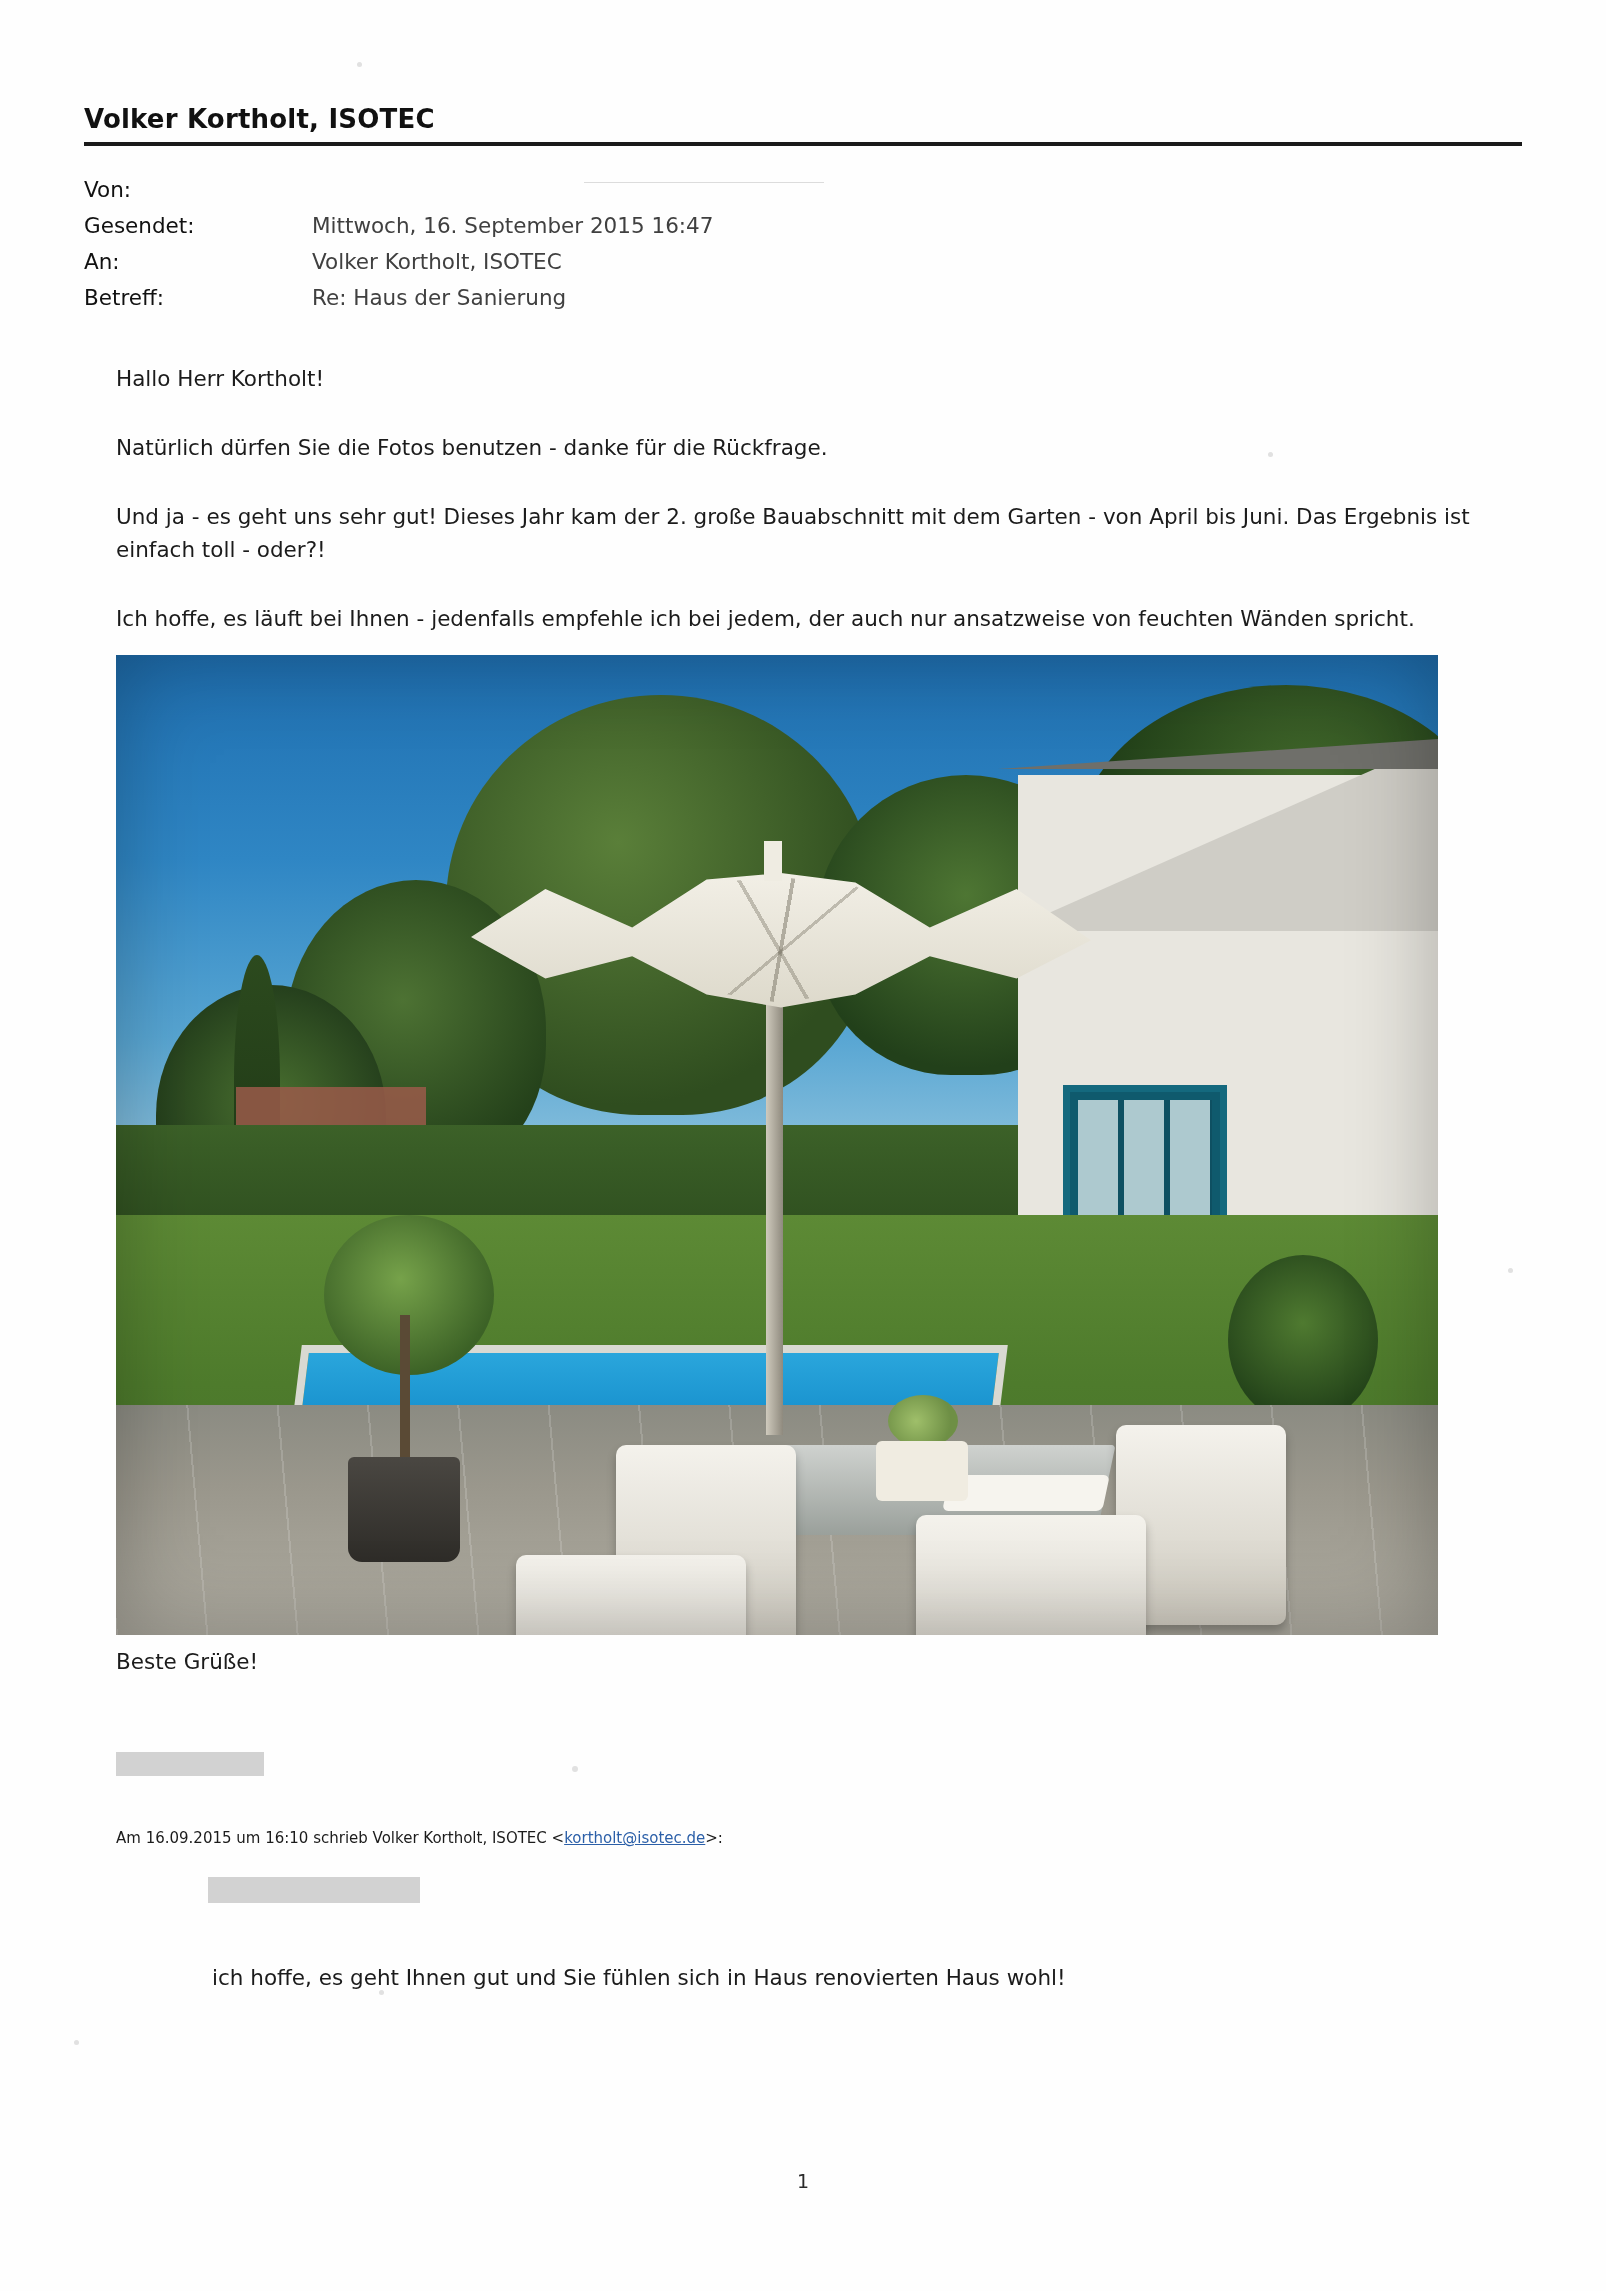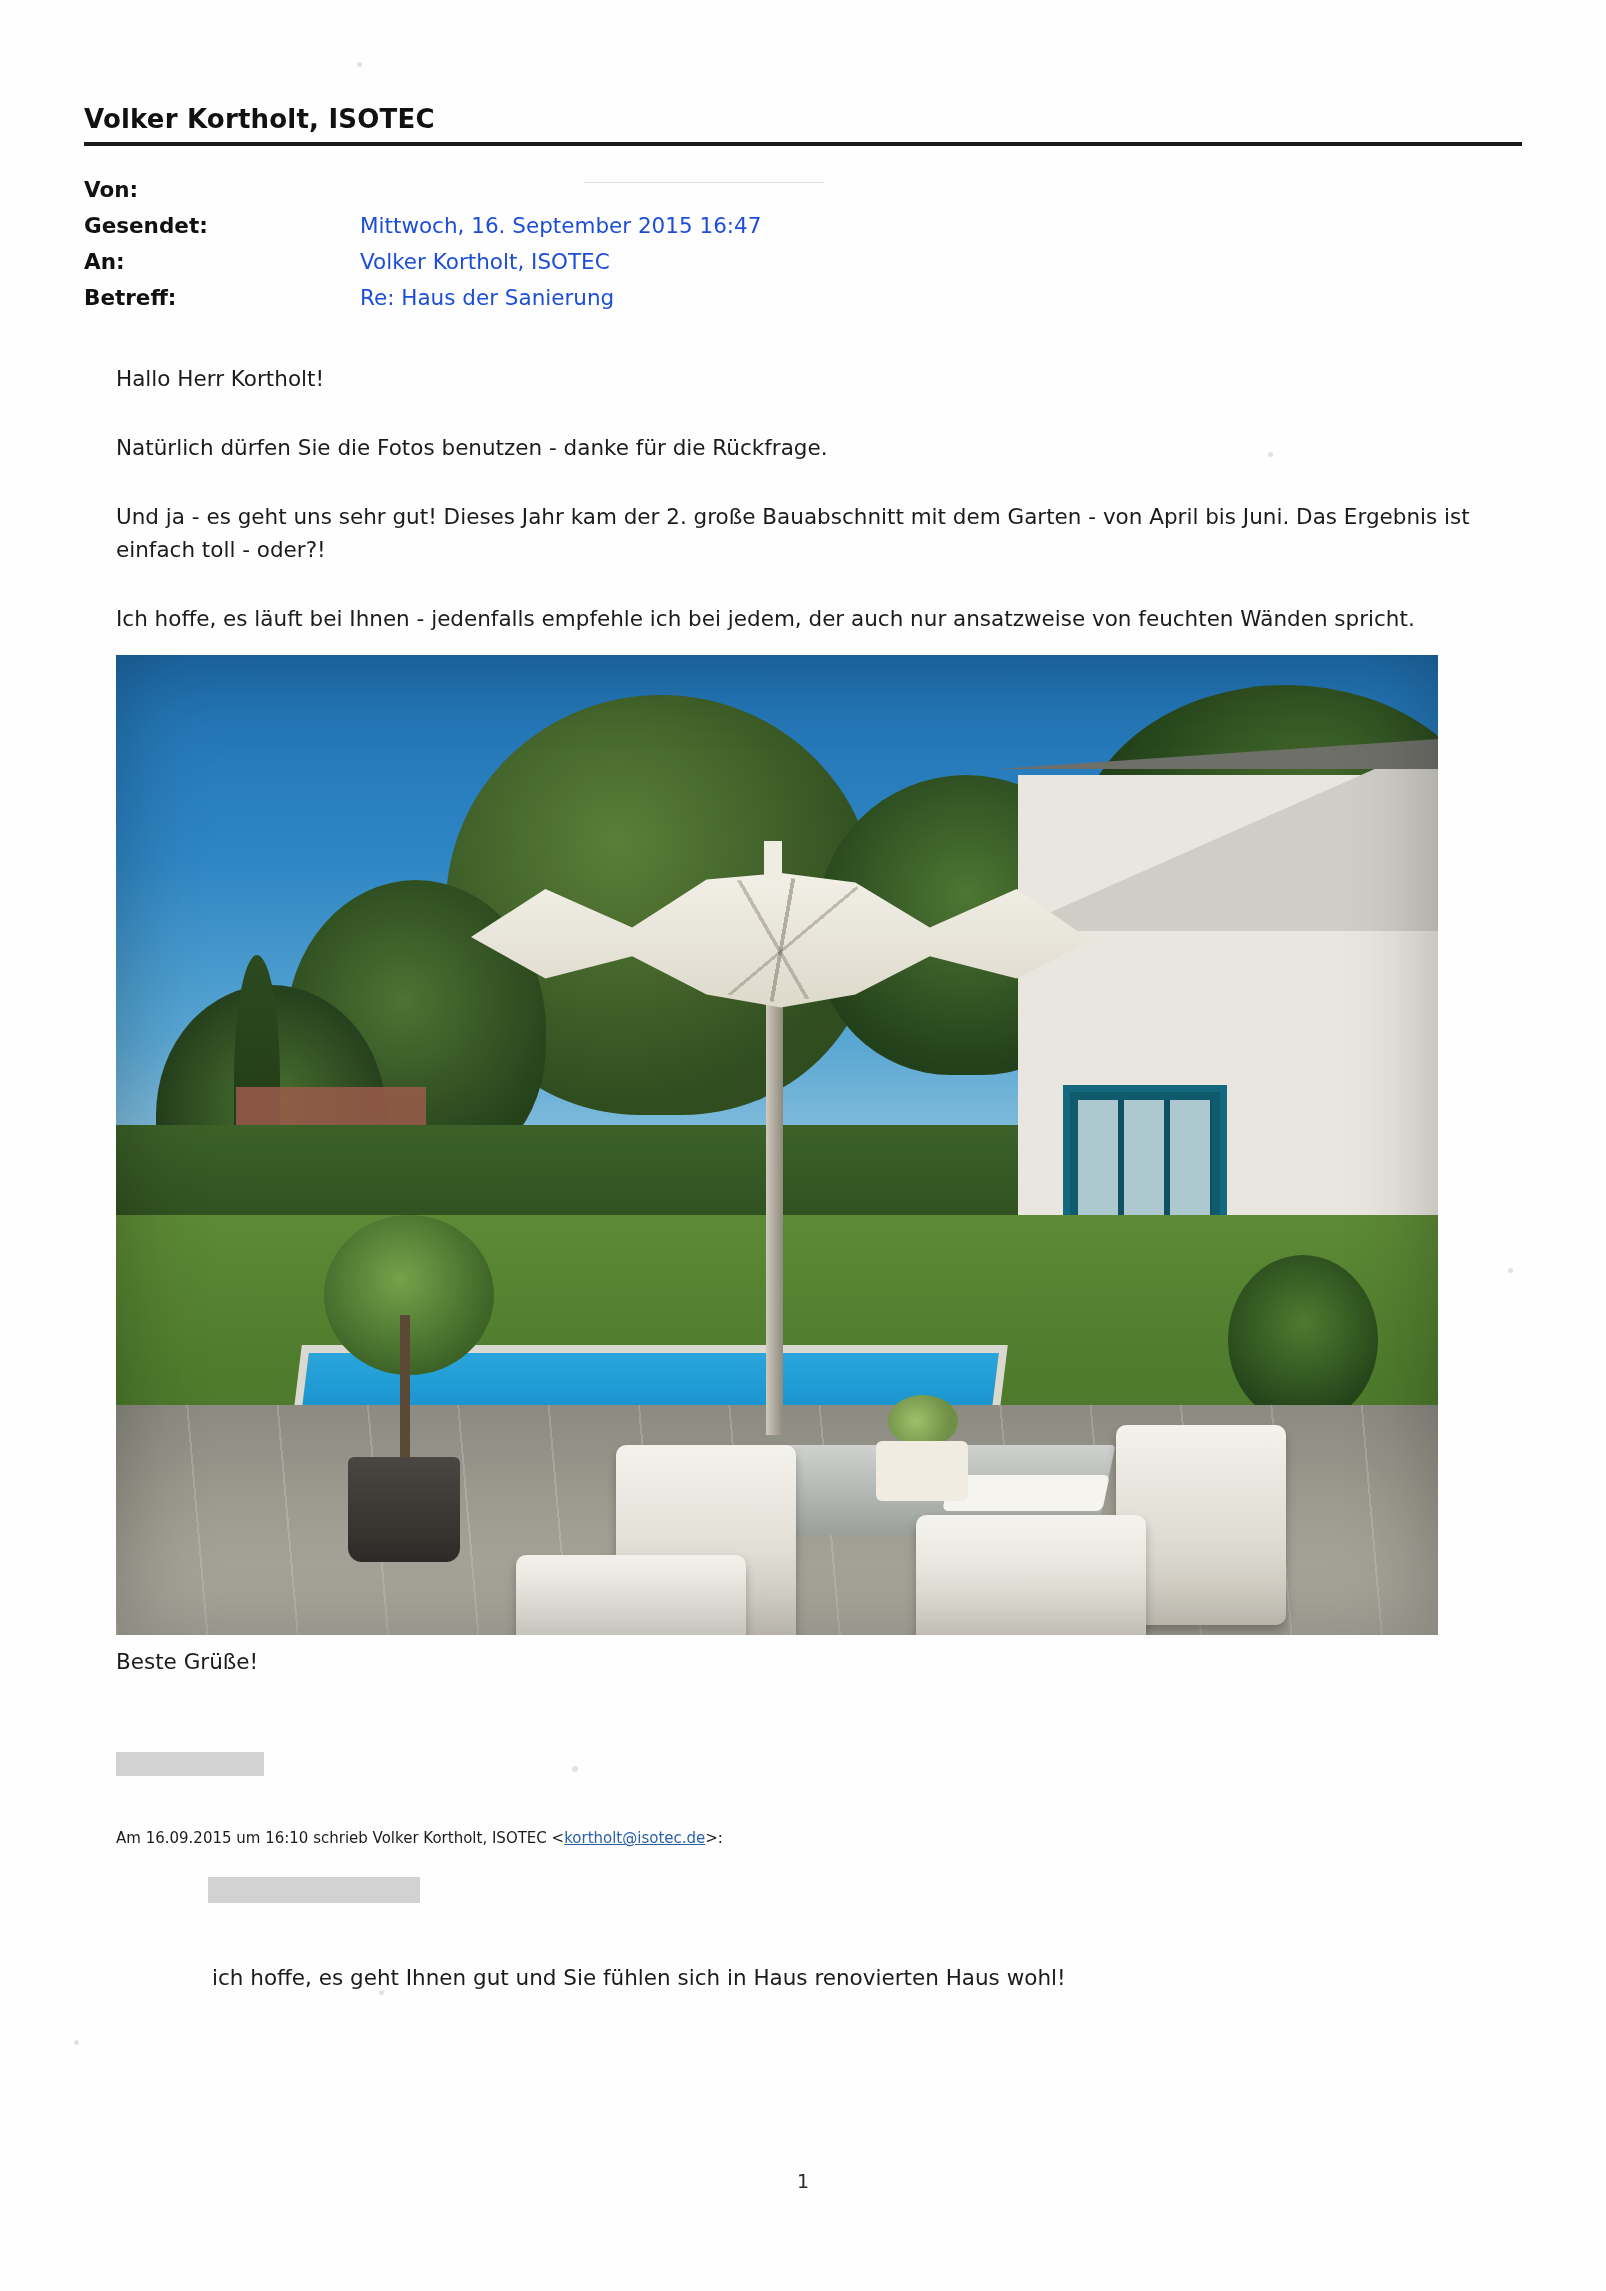--- a/index.html
+++ b/index.html
@@ -51,26 +51,25 @@
     margin-bottom: 10px;
   }
   .field-row {
     display: flex;
     align-items: baseline;
     line-height: 36px;
     font-size: 21.5px;
   }
   .field-label {
     width: 228px;
-    font-weight: bold;
+    font-weight: normal;
     color: #111;
   }
   .field-value {
-    color: #1d4ed8;
-    margin-left: 48px;
+    color: #404040;
   }
   .faint-line {
     position: absolute;
     left: 500px;
     top: 10px;
     width: 240px;
     height: 1px;
     background: #dcdcdc;
   }
   .body-block {

